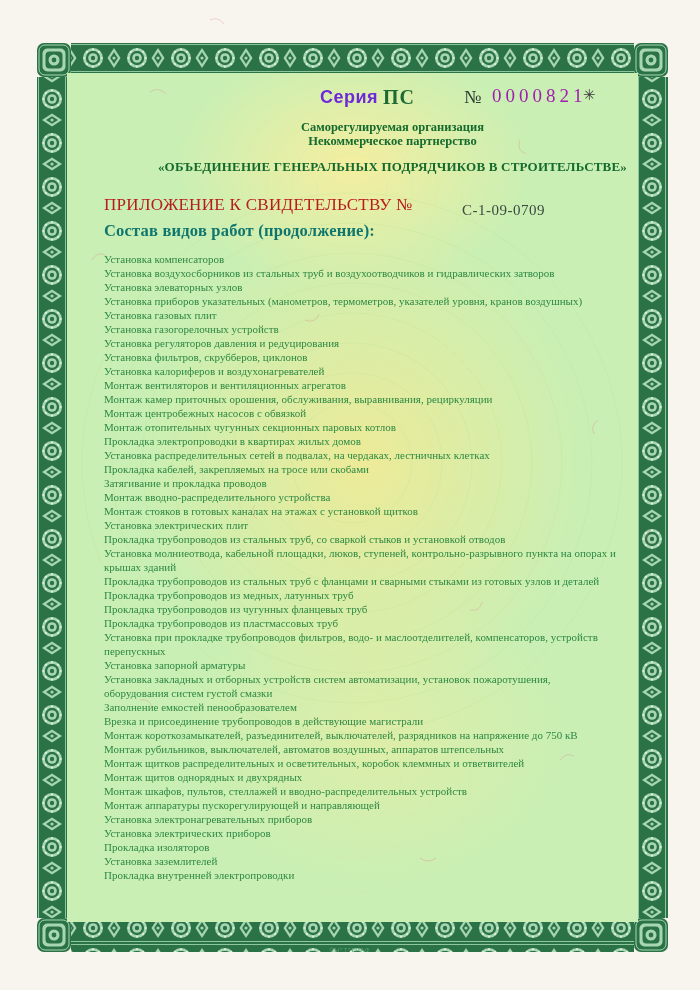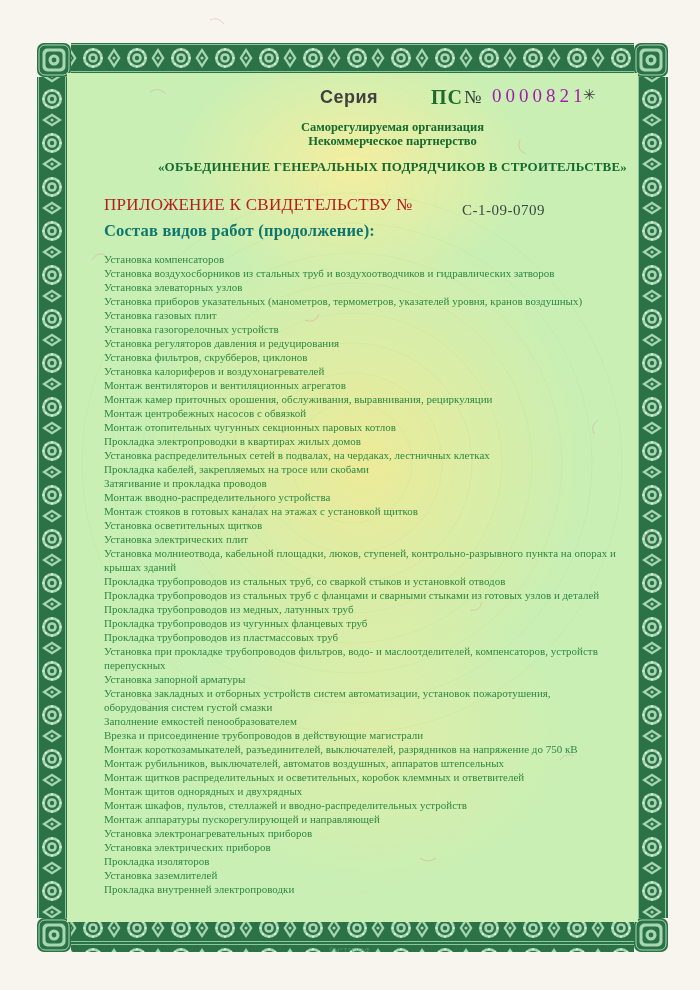--- a/index.html
+++ b/index.html
@@ -18,25 +18,25 @@
       radial-gradient(ellipse 300px 330px at 52% 46%, rgba(242,234,148,.88), rgba(242,234,148,0) 74%),
       radial-gradient(ellipse 270px 210px at 54% 78%, rgba(240,236,158,.55), rgba(240,236,158,0) 72%),
       #c9efb4;
   }
   .overlay-svg{position:absolute;left:0;top:0;pointer-events:none;}
   .fibers-svg{position:absolute;left:0;top:0;pointer-events:none;}
 
   .serial-series-label{
     position:absolute;left:320px;top:87px;
     font-family:"Liberation Sans",sans-serif;font-weight:bold;
-    font-size:18px;color:#404040;letter-spacing:.5px;
+    font-size:18px;color:#6d28d9;letter-spacing:.5px;
   }
   .serial-series-value{
     position:absolute;left:383px;top:86px;
-    font-weight:bold;font-size:20px;color:#1d6b33;letter-spacing:1px;margin-left:48px;
+    font-weight:bold;font-size:20px;color:#1d6b33;letter-spacing:1px;
   }
   .serial-no-sign{
     position:absolute;left:464px;top:87px;
     font-size:18px;color:#2e3d33;
   }
   .serial-number{
     position:absolute;left:492px;top:85px;
     font-size:19px;color:#a21caf;letter-spacing:4px;
   }
   .star{
@@ -207,24 +207,23 @@
       <div class="work-item">Монтаж вентиляторов и вентиляционных агрегатов</div>
       <div class="work-item">Монтаж камер приточных орошения, обслуживания, выравнивания, рециркуляции</div>
       <div class="work-item">Монтаж центробежных насосов с обвязкой</div>
       <div class="work-item">Монтаж отопительных чугунных секционных паровых котлов</div>
       <div class="work-item">Прокладка электропроводки в квартирах жилых домов</div>
       <div class="work-item">Установка распределительных сетей в подвалах, на чердаках, лестничных клетках</div>
       <div class="work-item">Прокладка кабелей, закрепляемых на тросе или скобами</div>
       <div class="work-item">Затягивание и прокладка проводов</div>
       <div class="work-item">Монтаж вводно-распределительного устройства</div>
       <div class="work-item">Монтаж стояков в готовых каналах на этажах с установкой щитков</div>
-      <div class="work-item">Установка осветительных щитков</div>
       <div class="work-item">Установка электрических плит</div>
+      <div class="work-item">Прокладка трубопроводов из стальных труб, со сваркой стыков и установкой отводов</div>
       <div class="work-item">Установка молниеотвода, кабельной площадки, люков, ступеней, контрольно-разрывного пункта на опорах и крышах зданий</div>
-      <div class="work-item">Прокладка трубопроводов из стальных труб, со сваркой стыков и установкой отводов</div>
       <div class="work-item">Прокладка трубопроводов из стальных труб с фланцами и сварными стыками из готовых узлов и деталей</div>
       <div class="work-item">Прокладка трубопроводов из медных, латунных труб</div>
       <div class="work-item">Прокладка трубопроводов из чугунных фланцевых труб</div>
       <div class="work-item">Прокладка трубопроводов из пластмассовых труб</div>
       <div class="work-item">Установка при прокладке трубопроводов фильтров, водо- и маслоотделителей, компенсаторов, устройств перепускных</div>
       <div class="work-item">Установка запорной арматуры</div>
       <div class="work-item">Установка закладных и отборных устройств систем автоматизации, установок пожаротушения, оборудования систем густой смазки</div>
       <div class="work-item">Заполнение емкостей пенообразователем</div>
       <div class="work-item">Врезка и присоединение трубопроводов в действующие магистрали</div>
       <div class="work-item">Монтаж короткозамыкателей, разъединителей, выключателей, разрядников на напряжение до 750 кВ</div>

